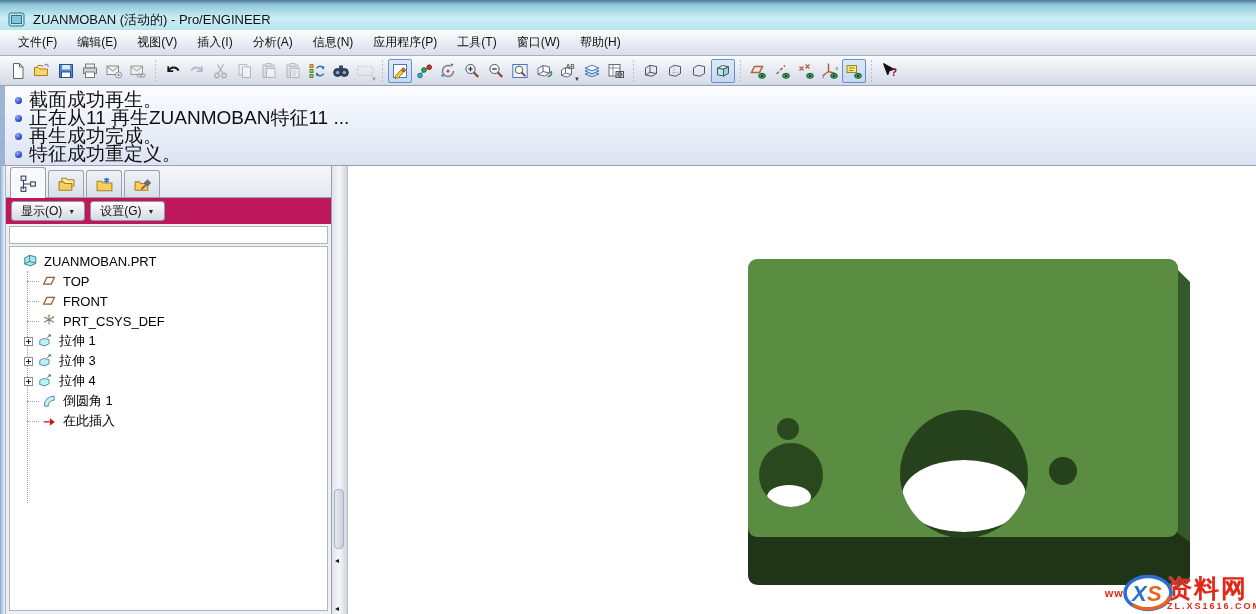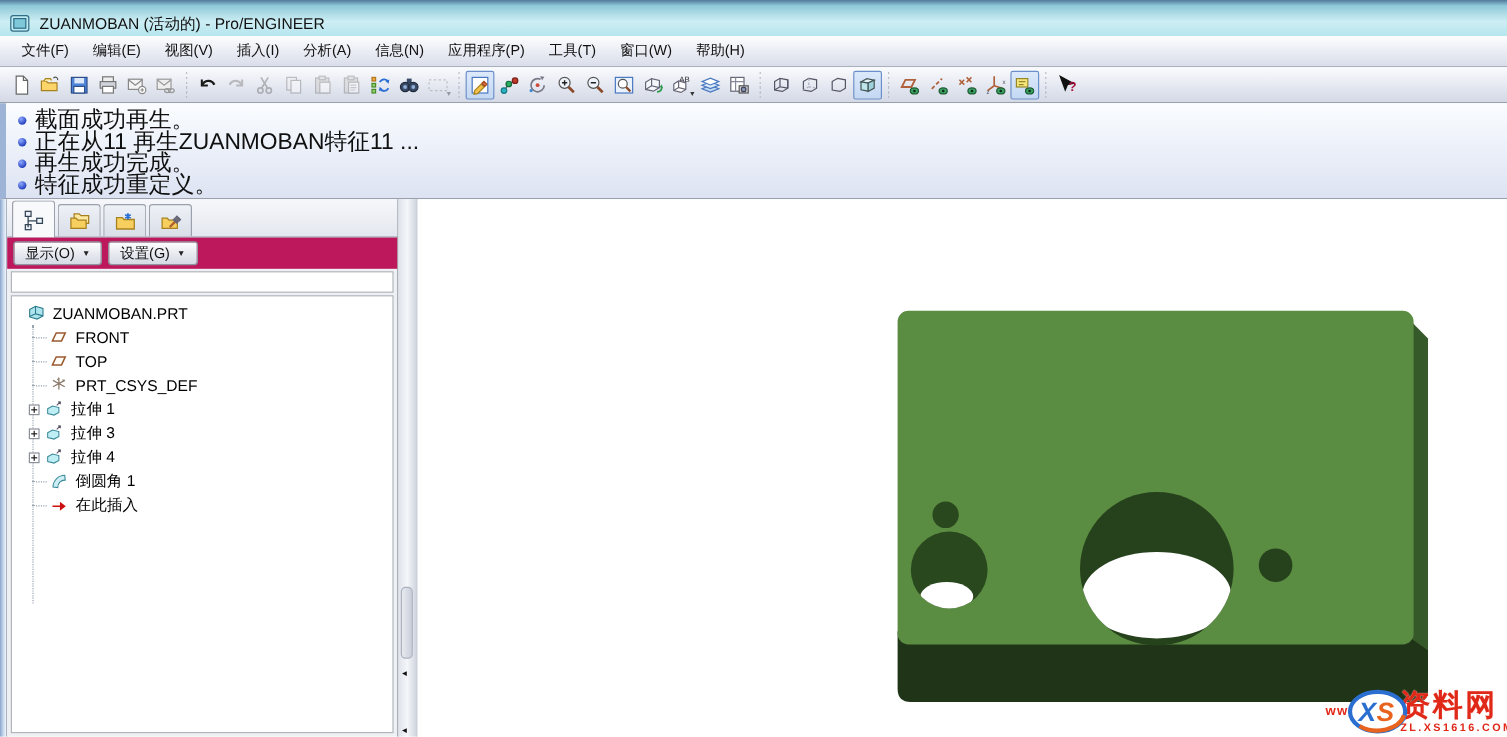--- a/index.html
+++ b/index.html
@@ -456,29 +456,29 @@
                 <path d="M8 2.5v7l7 2M8 9.5l-5.5 2.5" fill="none" stroke="#2a7a8a"></path>
               </svg></span>
             <span>ZUANMOBAN.PRT</span>
           </div>
           <div class="tree-row">
             <span class="spacer" style="width: 17px;"></span>
             <span class="dots"></span>
             <span class="t-ic"><svg viewBox="0 0 18 18" width="17" height="16">
                 <path d="M2.5 12.5L6 5h8.5L11 12.5z" fill="#fffef8" stroke="#9a5a30" stroke-width="1.4"></path>
               </svg></span>
-            <span>FRONT</span>
+            <span>TOP</span>
           </div>
           <div class="tree-row">
             <span class="spacer" style="width: 17px;"></span>
             <span class="dots"></span>
             <span class="t-ic"><svg viewBox="0 0 18 18" width="17" height="16">
                 <path d="M2.5 12.5L6 5h8.5L11 12.5z" fill="#fffef8" stroke="#9a5a30" stroke-width="1.4"></path>
               </svg></span>
-            <span>TOP</span>
+            <span>FRONT</span>
           </div>
           <div class="tree-row">
             <span class="spacer" style="width: 17px;"></span>
             <span class="dots"></span>
             <span class="t-ic"><svg viewBox="0 0 18 18" width="17" height="16">
                 <path d="M8.5 2v11M3 4.5l11 6M14 4.5l-11 6" stroke="#8a7a6a" stroke-width="1.2" fill="none"></path>
                 <path d="M8.5 2l-1.4 2.2M14 4.5l-2.4-.3" stroke="#8a7a6a"></path>
               </svg></span>
             <span>PRT_CSYS_DEF</span>
           </div>

